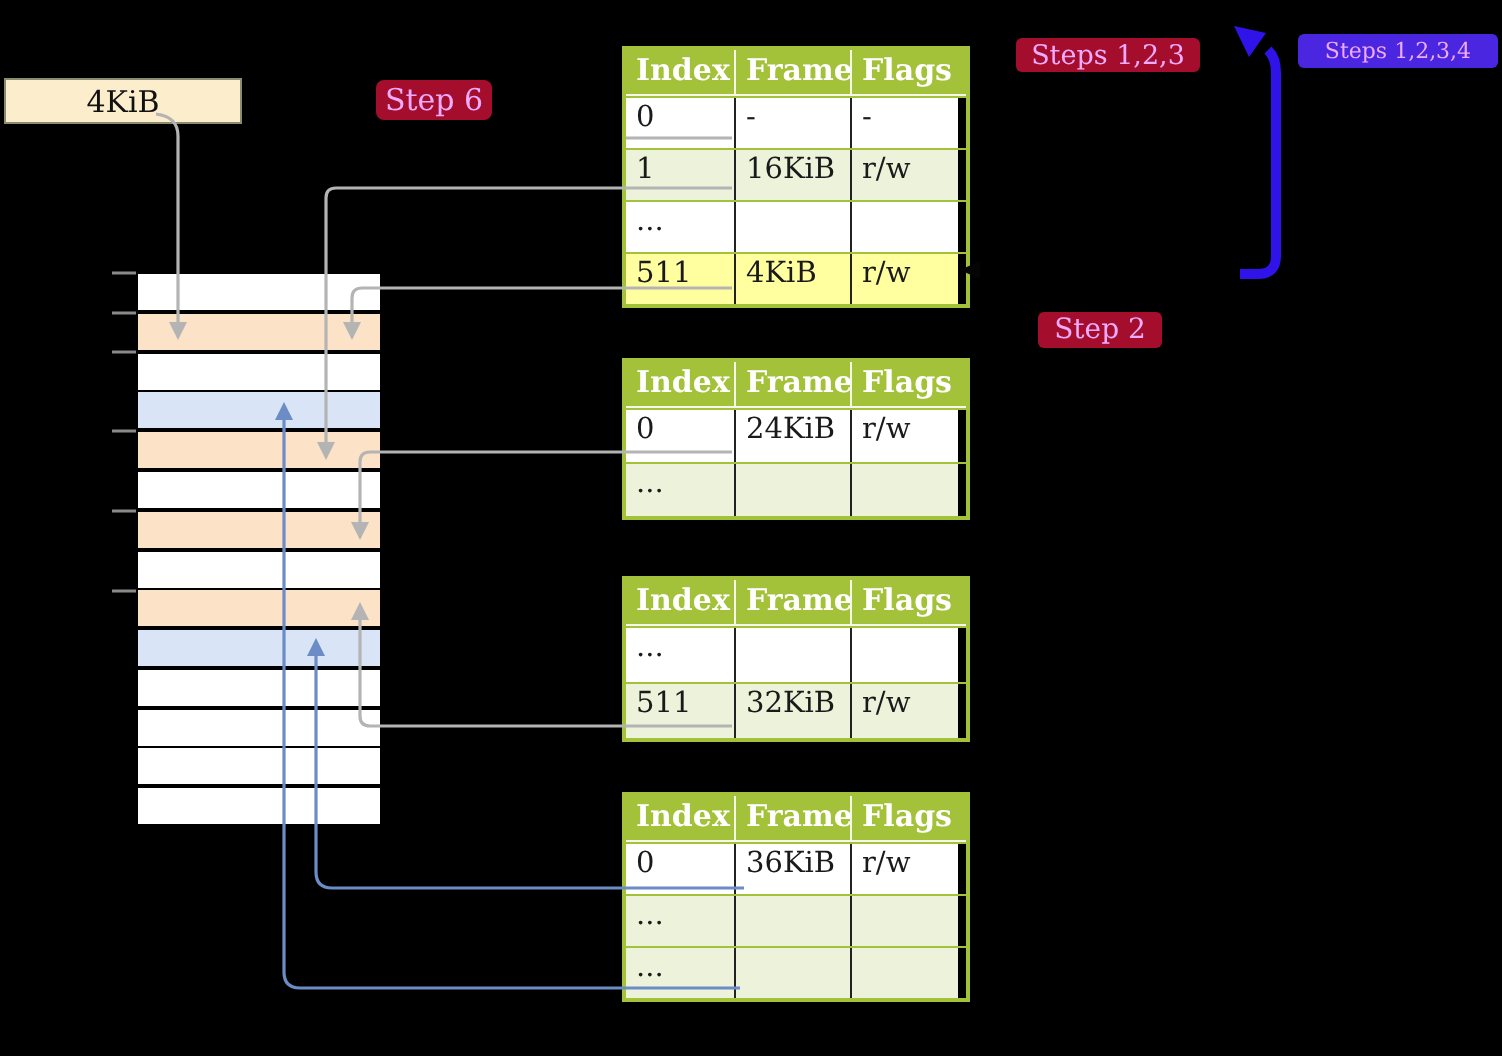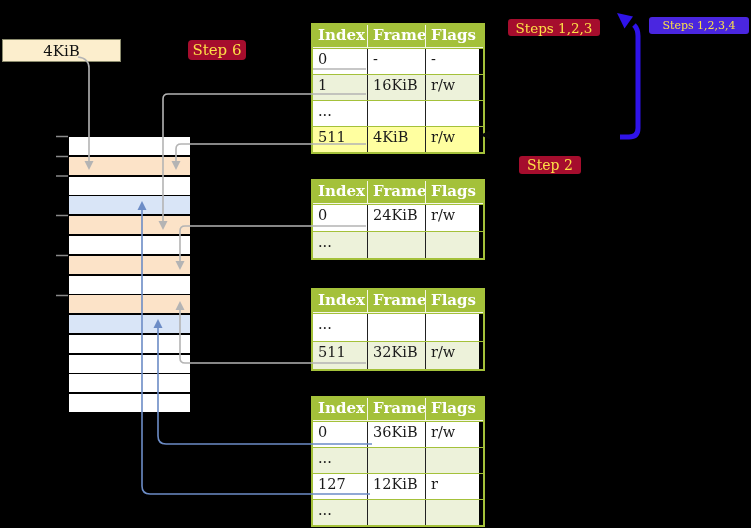--- a/index.html
+++ b/index.html
@@ -1,19 +1,19 @@
 <!DOCTYPE html>
 <html><head>
 <meta charset="utf-8">
 <style>
   html,body{margin:0;padding:0;background:#000;}
   #canvas{position:relative;width:751px;height:528px;background:#000;overflow:hidden;
           font-family:"DejaVu Serif","Liberation Serif",serif;}
   
-  .steplabel{position:absolute;color:#fde047;text-align:center;border-radius:4px;
+  .steplabel{position:absolute;color:#f0abfc;text-align:center;border-radius:4px;
              display:flex;align-items:center;justify-content:center;white-space:nowrap;}
   #step0{left:188px;top:40px;width:58px;height:20px;font-size:15px;background:#a50d2d;}
   #steps123{left:508px;top:19px;width:92px;height:17px;font-size:13.5px;background:#a50d2d;border-radius:3px;}
   #steps1234{left:649px;top:17px;width:100px;height:17px;font-size:11px;background:#4a26e0;border-radius:3px;}
   #step4{left:519px;top:156px;width:62px;height:18px;font-size:14px;background:#a50d2d;border-radius:3px;}
   
   #sizebox{position:absolute;left:2px;top:39px;width:117px;height:21px;background:#fceecd;
            border:1px solid #8b8b6d;color:#111;font-size:15px;display:flex;
            align-items:center;justify-content:center;}
   
@@ -141,25 +141,20 @@
         <div class="prow body shade-white" style="height: 25px;">
           <div class="cell c0">0</div>
           <div class="cell c1">36KiB</div>
           <div class="cell c2">r/w</div>
         </div>
         <div class="prow body shade-green" style="height: 25px;">
           <div class="cell c0">...</div>
           <div class="cell c1"></div>
           <div class="cell c2"></div>
         </div>
-        <div class="prow body shade-white" style="height: 25px;">
-          <div class="cell c0">127</div>
-          <div class="cell c1">12KiB</div>
-          <div class="cell c2">r</div>
-        </div>
         <div class="prow body shade-green" style="height: 25px;">
           <div class="cell c0">...</div>
           <div class="cell c1"></div>
           <div class="cell c2"></div>
         </div>
       </div>
     </div>
 
   <svg id="overlay" width="751" height="528" viewBox="0 0 751 528">
 

